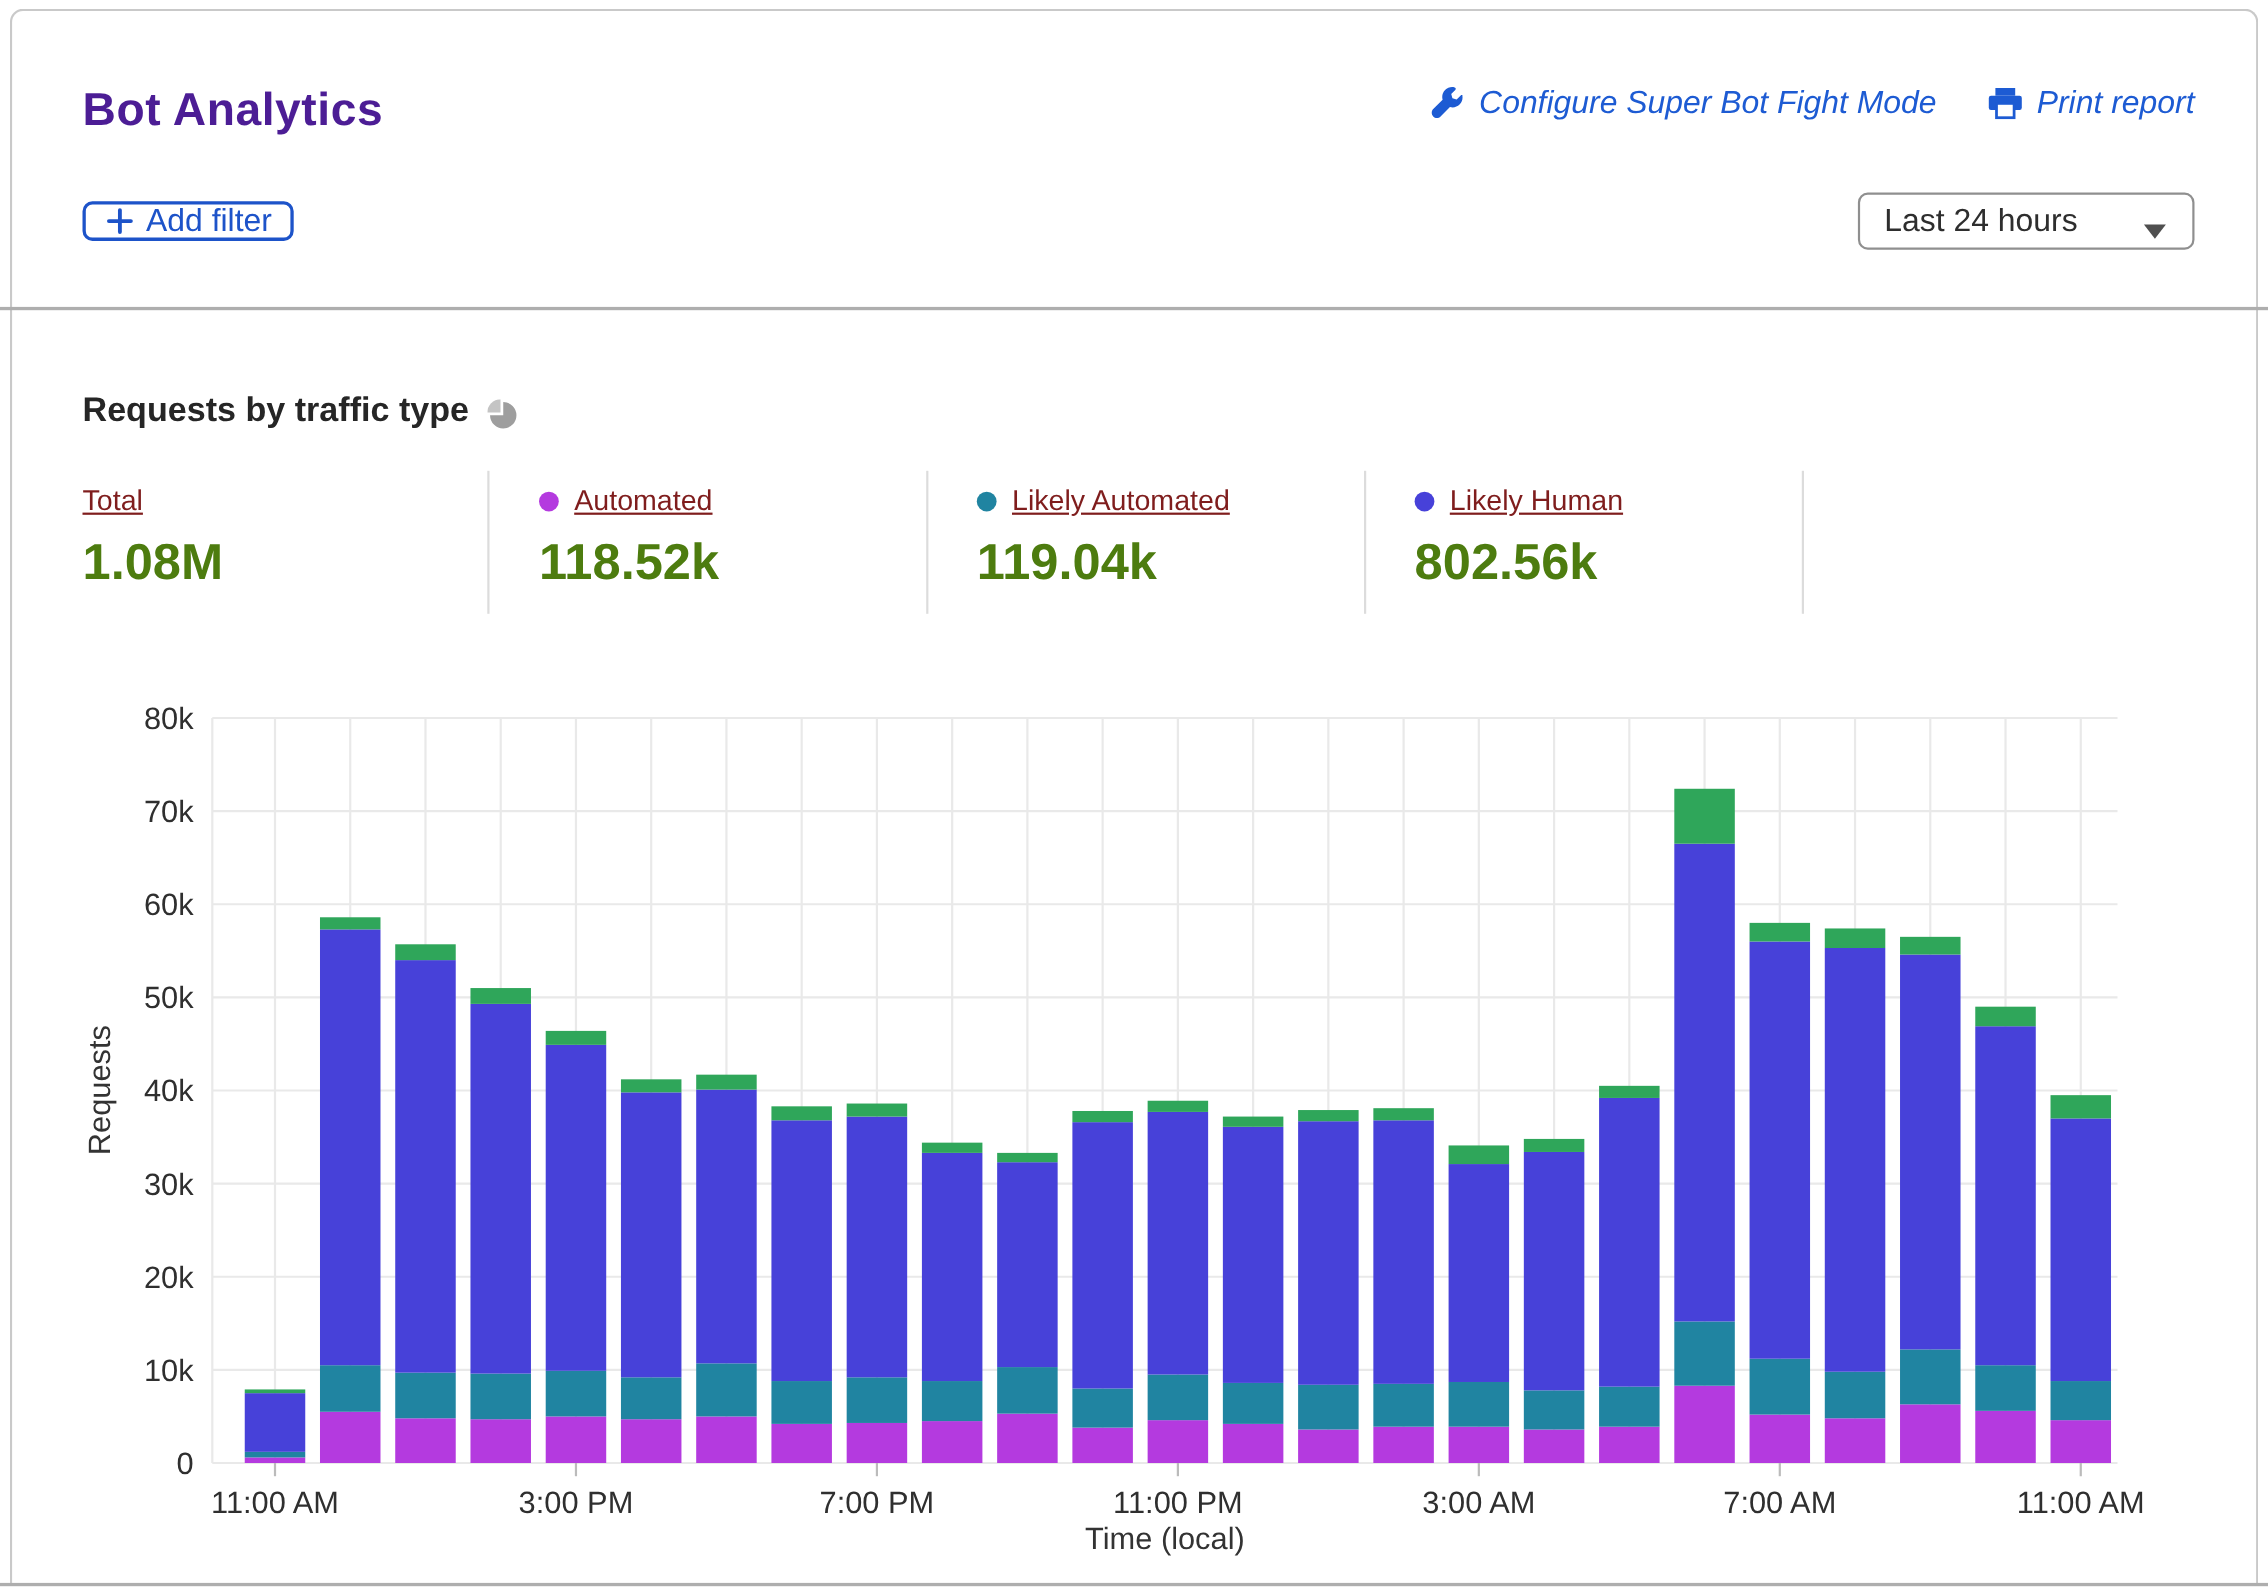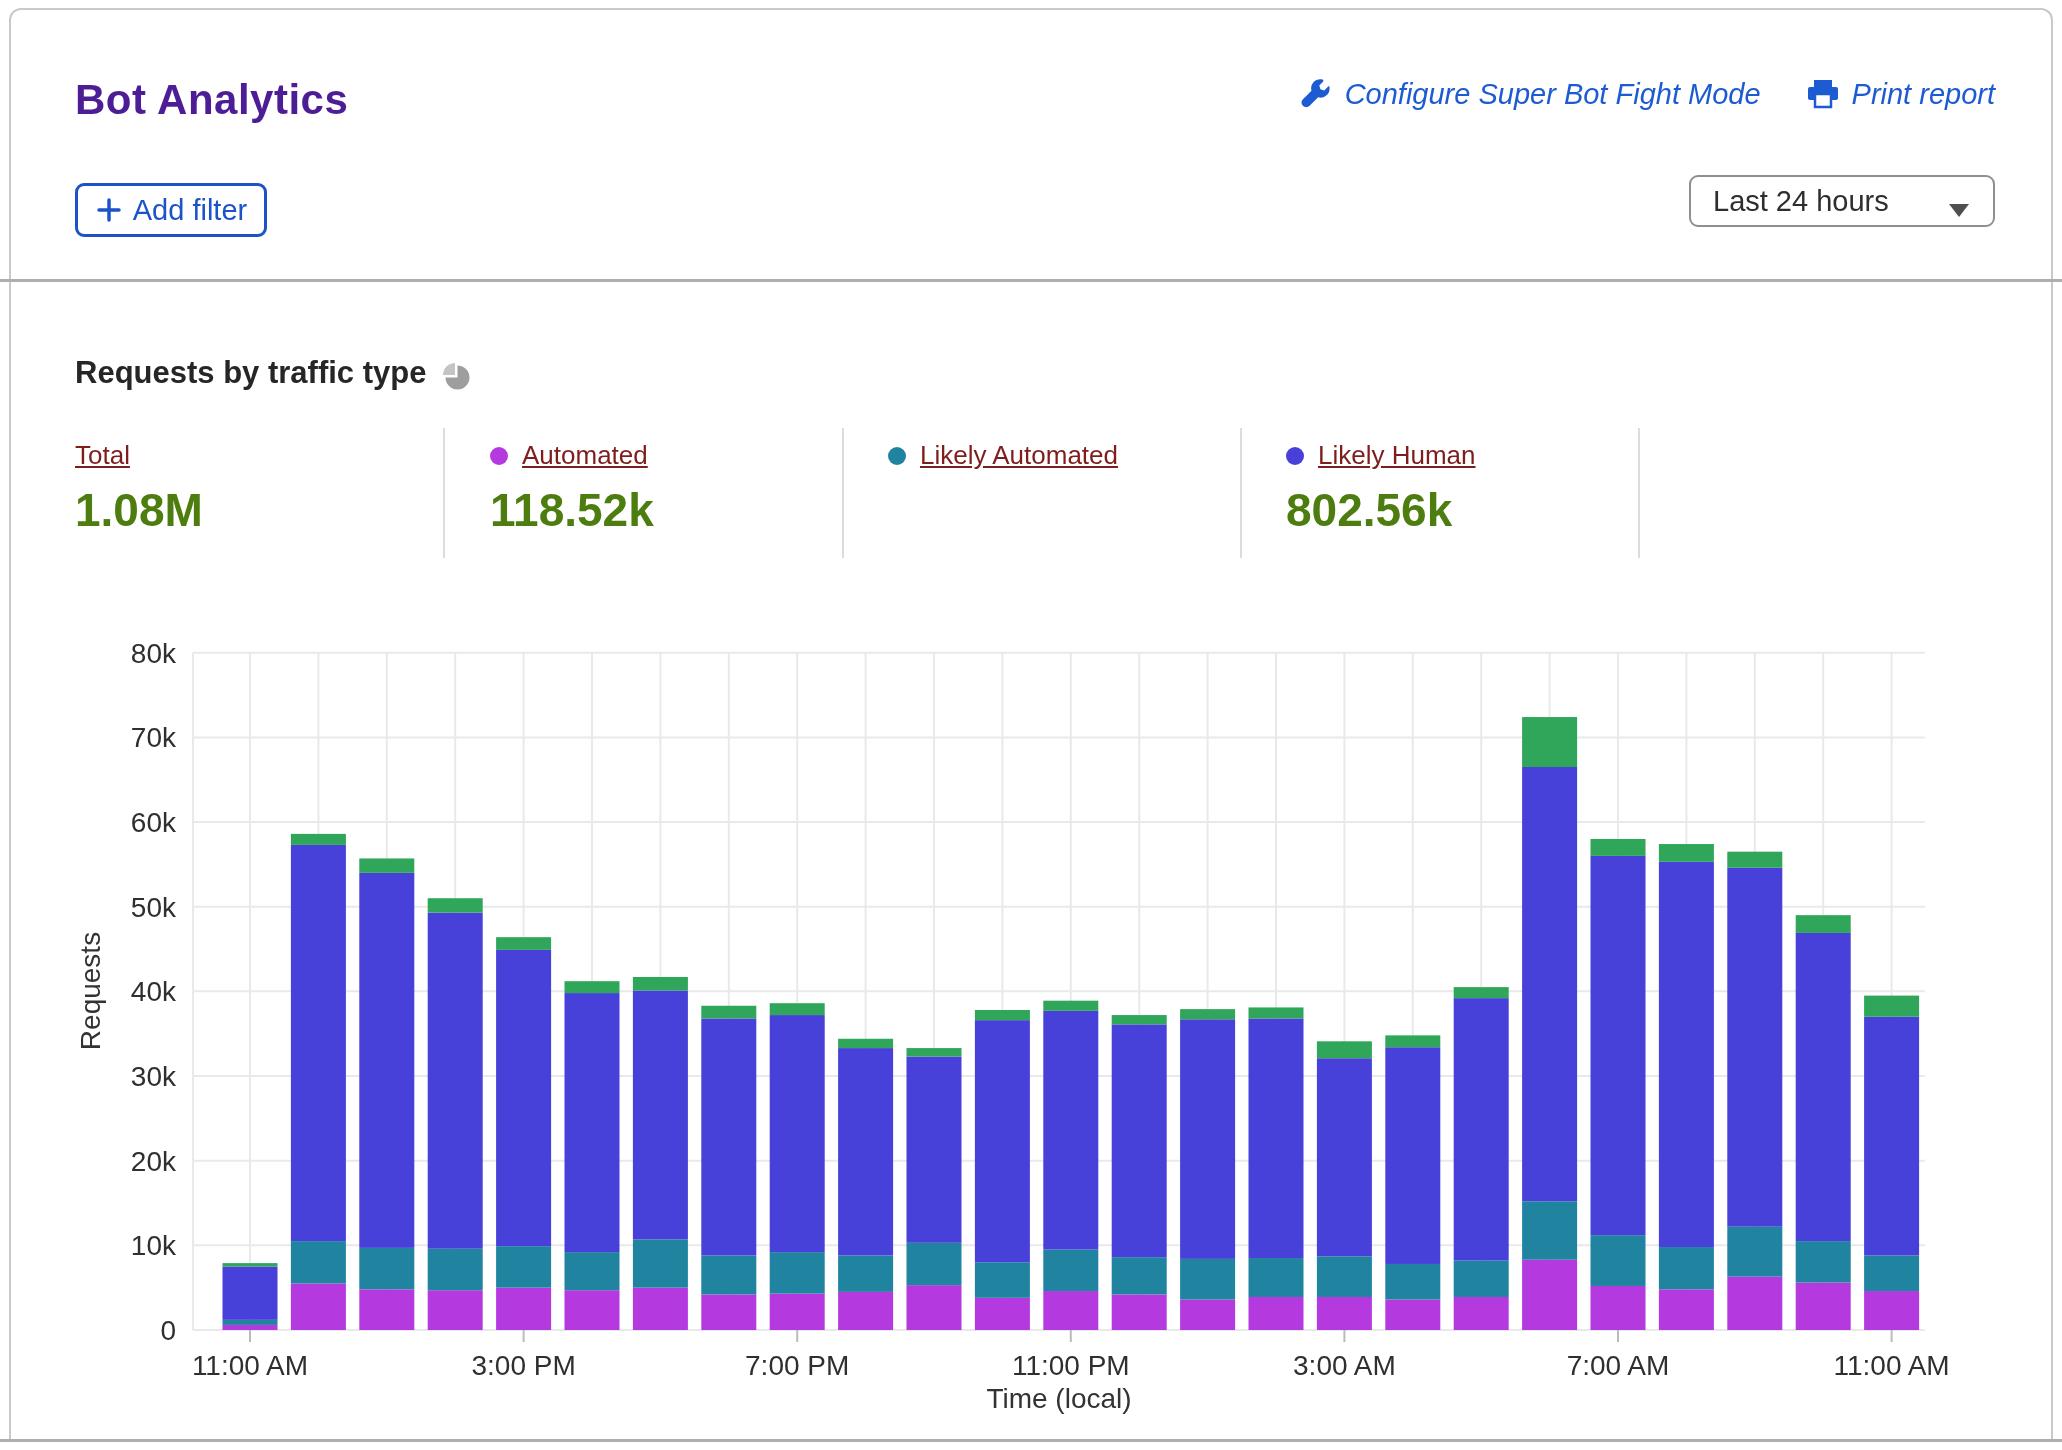--- a/index.html
+++ b/index.html
@@ -4,21 +4,21 @@
 <style>
   * { margin:0; padding:0; box-sizing:border-box; }
   html,body { width:2062px; height:1450px; background:#ffffff; font-family:"Liberation Sans",sans-serif; position:relative; overflow:hidden; }
   .card-frame { position:absolute; left:9px; top:8px; width:2044px; height:1432px; border:2px solid #c9c9c9; border-bottom:none; border-radius:12px 12px 0 0; background:#fff; }
   .hdivider { position:absolute; left:0; width:2062px; height:3px; background:#aeaeae; z-index:5; }
   .divider-mid { top:279px; }
   .divider-bottom { top:1439px; }
   .page-title { position:absolute; left:75px; top:76px; font-size:42px; font-weight:bold; color:#4c1d95; letter-spacing:0.5px; }
   .header-links { position:absolute; right:67px; top:78px; display:flex; gap:46px; align-items:center; }
   .hlink { display:flex; align-items:center; gap:13px; color:#1d5bd3; font-size:29px; cursor:pointer;font-style:italic; }
-  .add-filter { position:absolute; left:75px; top:183px; width:192px; height:54px; border:3px solid #1d53c9; border-radius:9px; background:#fff; color:#1d53c9; font-size:29px; font-family:inherit; display:flex; align-items:center; justify-content:center; gap:10px; cursor:pointer; }
+  .add-filter { position:absolute; left:75px; top:183px; width:192px; height:36px; border:3px solid #1d53c9; border-radius:9px; background:#fff; color:#1d53c9; font-size:29px; font-family:inherit; display:flex; align-items:center; justify-content:center; gap:10px; cursor:pointer; }
   .select-box { position:absolute; left:1689px; top:175px; width:306px; height:52px; border:2px solid #8f8f8f; border-radius:9px; background:#fff; display:flex; align-items:center; padding-left:22px; font-size:29px; color:#2e2e2e; cursor:pointer; }
   .caret { position:absolute; right:24px; top:27px; width:0; height:0; border-left:10px solid transparent; border-right:10px solid transparent; border-top:13px solid #4f4f4f; }
   .section-row { position:absolute; left:75px; top:355px; display:flex; align-items:flex-end; gap:17px; }
   .section-title { font-size:31px; font-weight:bold; color:#262626; }
   .stats-row { position:absolute; left:0; top:428px; width:2062px; height:132px; }
   .stat-col { position:absolute; top:12px; }
   .stat-label-row { display:flex; align-items:center; gap:14px; }
   .stat-dot { width:18px; height:18px; border-radius:50%; }
   .stat-label { font-size:26px; color:#7f1d1d;text-decoration:underline; }
   .stat-value { font-size:46px; font-weight:bold; color:#4d7c0f; margin-top:12px; }
@@ -84,20 +84,21 @@
         <span class="stat-dot" style="background: rgb(180, 58, 223);"></span>
         <span class="stat-label">Automated</span>
       </div>
       <div class="stat-value">118.52k</div>
     </div>
     <div class="stat-col" style="left: 888px;">
       <div class="stat-label-row">
         <span class="stat-dot" style="background: rgb(32, 132, 161);"></span>
         <span class="stat-label">Likely Automated</span>
       </div>
+      <div class="stat-value">119.04k</div>
     </div>
     <div class="stat-col" style="left: 1286px;">
       <div class="stat-label-row">
         <span class="stat-dot" style="background: rgb(71, 65, 217);"></span>
         <span class="stat-label">Likely Human</span>
       </div>
       <div class="stat-value">802.56k</div>
     </div>
     <div class="stat-divider" style="left: 443px;"></div>
     <div class="stat-divider" style="left: 842px;"></div>

